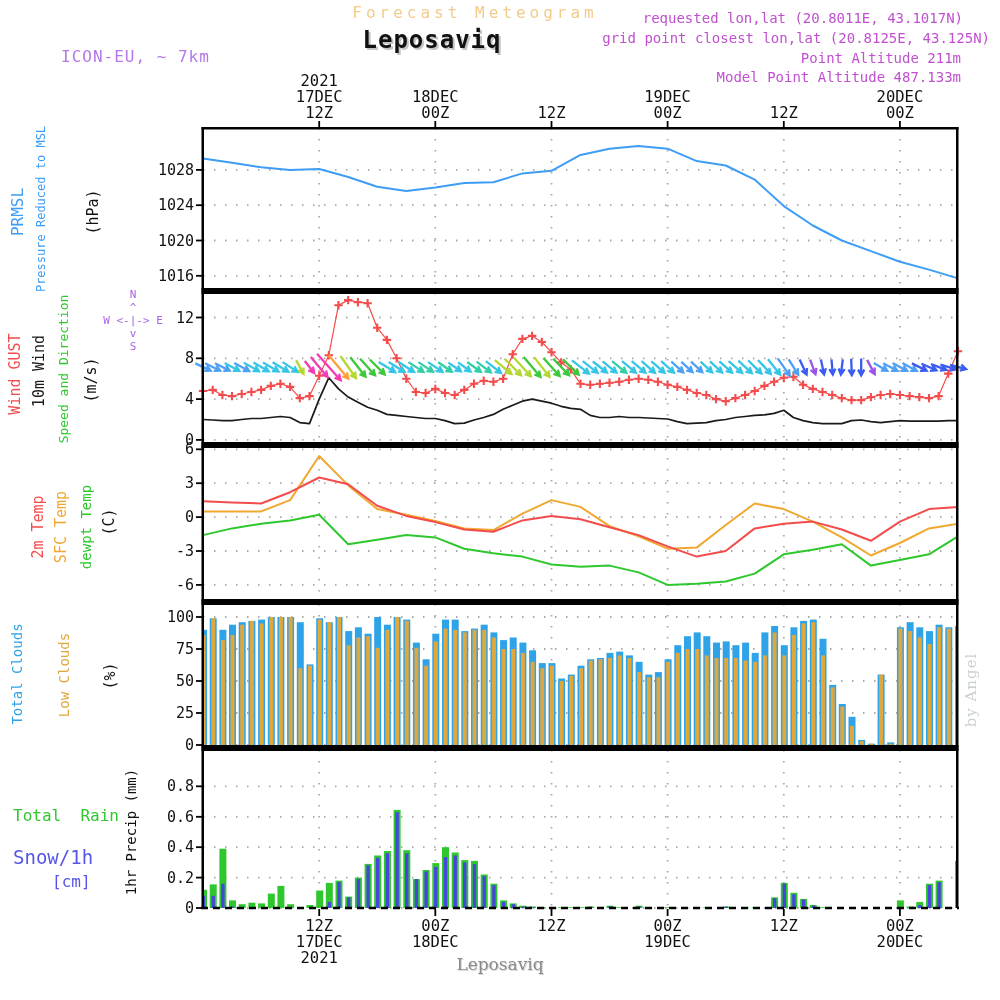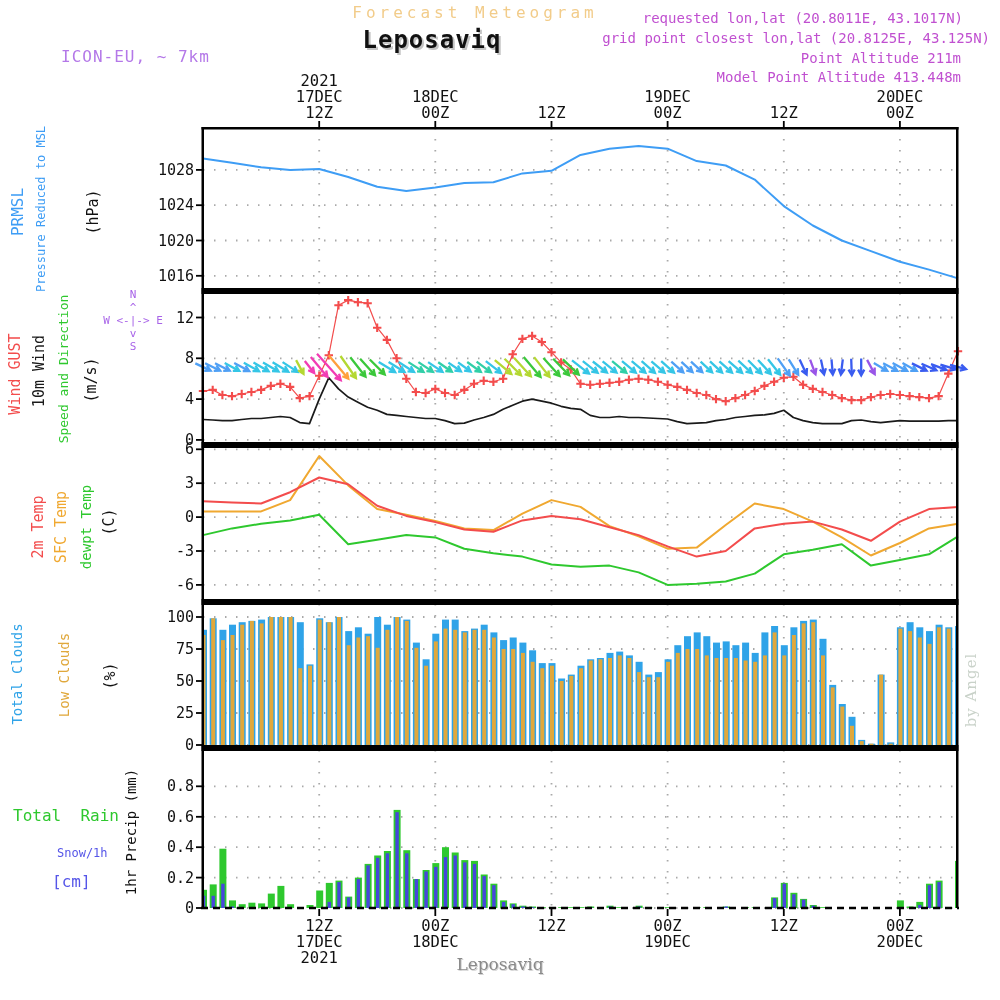--- a/index.html
+++ b/index.html
@@ -23,21 +23,21 @@
 </style>
 </head>
 <body>
 
 <div class="abs hc banner" style="left:455px;top:3px;">Forecast Meteogram</div>
 <div class="abs violet" style="right:37px;top:10px;">requested lon,lat (20.8011E, 43.1017N)</div>
 <div class="abs hc title" style="left:432px;top:26px;">Leposaviq</div>
 <div class="abs violet" style="right:10px;top:30px;">grid point closest lon,lat (20.8125E, 43.125N)</div>
 <div class="abs model" style="left:25px;top:47px;margin-left:36px;">ICON-EU, ~ 7km</div>
 <div class="abs violet" style="right:39px;top:50px;">Point Altitude 211m</div>
-<div class="abs violet" style="right:39px;top:69px;">Model Point Altitude 413.448m</div>
+<div class="abs violet" style="right:39px;top:69px;">Model Point Altitude 487.133m</div>
 
 <div class="vlab" style="left:17px;top:212px;font-size:16px;color:#3E9DF5;">PRMSL</div>
 <div class="vlab" style="left:41px;top:209px;font-size:12px;color:#3E9DF5;">Pressure Reduced to MSL</div>
 <div class="vlab" style="left:93px;top:212px;font-size:15px;color:#111;">(hPa)</div>
 
 <div class="vlab" style="left:15px;top:374px;font-size:15px;color:#F34C4C;">Wind GUST</div>
 <div class="vlab" style="left:39px;top:371px;font-size:15px;color:#1A1A1A;">10m Wind</div>
 <div class="vlab" style="left:63px;top:369px;font-size:13px;color:#2EC82E;">Speed and Direction</div>
 <div class="vlab" style="left:91px;top:380px;font-size:15px;color:#111;">(m/s)</div>
 
@@ -52,21 +52,21 @@
 <div class="vlab" style="left:38px;top:527px;font-size:15px;color:#F34C4C;">2m Temp</div>
 <div class="vlab" style="left:61px;top:527px;font-size:15px;color:#F0A830;">SFC Temp</div>
 <div class="vlab" style="left:86px;top:527px;font-size:14px;color:#2EC82E;">dewpt Temp</div>
 <div class="vlab" style="left:109px;top:522px;font-size:15px;color:#111;">(C)</div>
 
 <div class="vlab" style="left:17px;top:674px;font-size:14px;color:#2FA3E8;">Total Clouds</div>
 <div class="vlab" style="left:64px;top:675px;font-size:14px;color:#E0A83C;">Low Clouds</div>
 <div class="vlab" style="left:110px;top:676px;font-size:15px;color:#111;">(%)</div>
 
 <div class="abs" style="left:13px;top:806px;font-size:16px;color:#2EC82E;">Total  Rain</div>
-<div class="abs" style="left:13px;top:846px;font-size:12px;color:#5555E8;margin-left:44px;">Snow/1h</div>
+<div class="abs" style="left:13px;top:846px;font-size:19px;color:#5555E8;">Snow/1h</div>
 <div class="abs" style="left:52px;top:872px;font-size:16px;color:#5555E8;text-align:right;">[cm]</div>
 <div class="vlab" style="left:131px;top:832px;font-size:14px;color:#111;">1hr Precip (mm)</div>
 
 <div class="vlab watermark" style="left:971px;top:690px;">by Angel</div>
 <div class="abs hc footer-station" style="left:500px;top:954px;">Leposaviq</div>
 
 <svg id="chart" width="1000" height="1000" style="position:absolute;left:0;top:0;">
     <defs>
       <clipPath id="cp3">
         <rect x="203" y="604" width="755" height="142"></rect>

